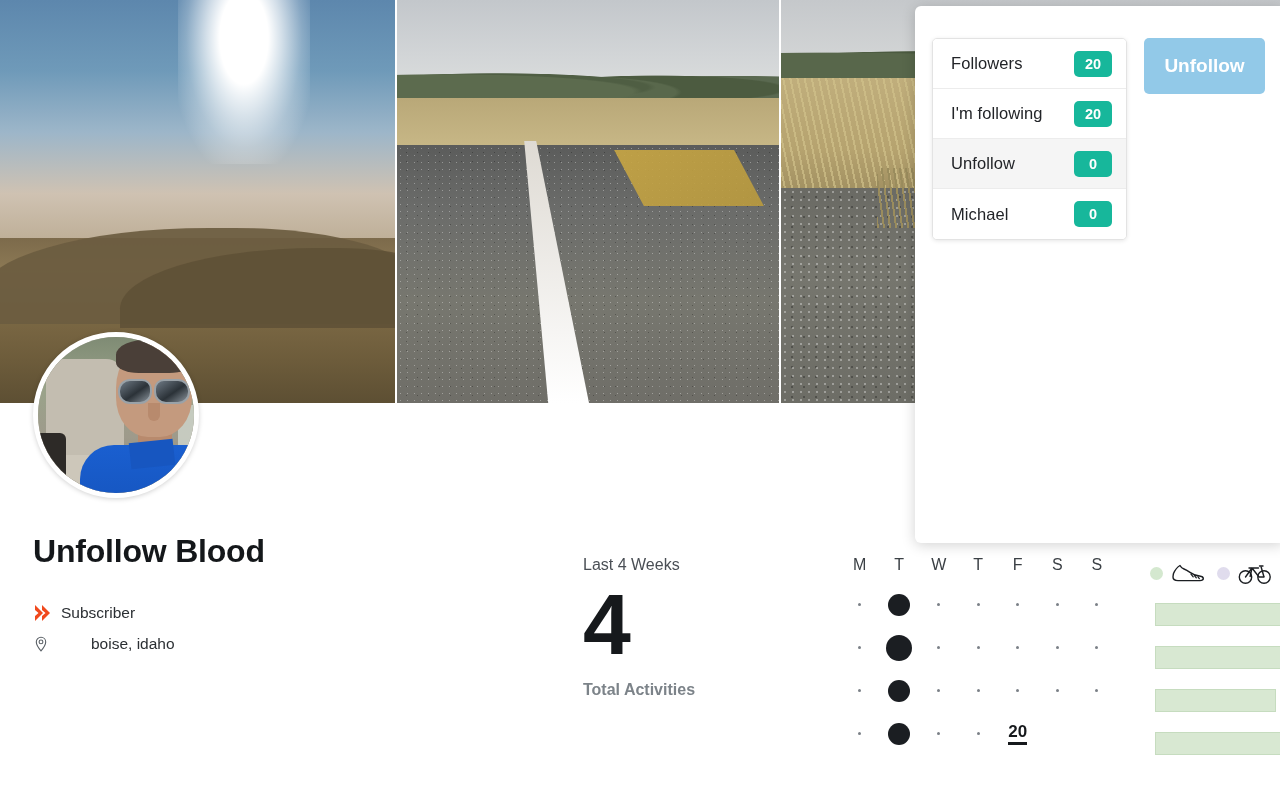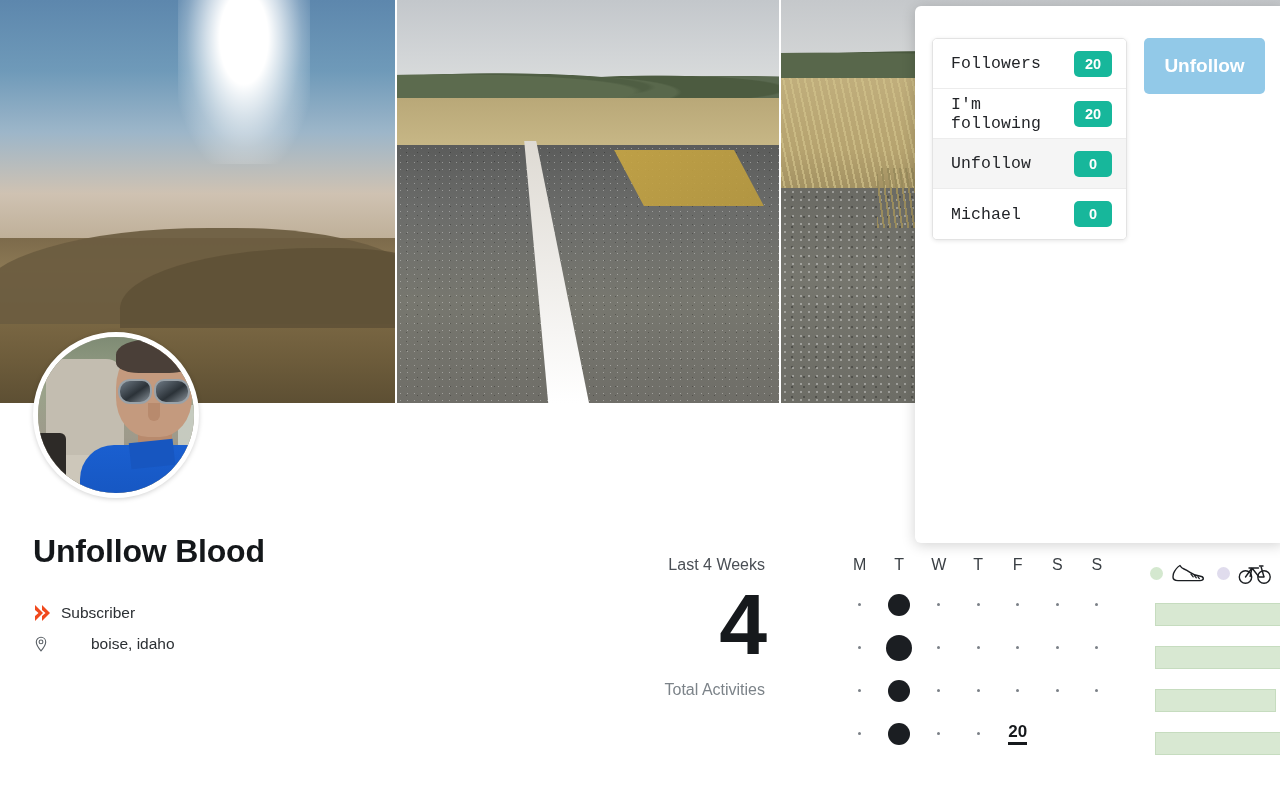--- a/index.html
+++ b/index.html
@@ -131,21 +131,21 @@
   }
   .menu-row {
     display: flex; align-items: center; justify-content: space-between;
     height: 50px; padding: 0 14px 0 18px;
     border-bottom: 1px solid #ececec;
     cursor: pointer;
     background: #fff;
   }
   .menu-row:last-child { border-bottom: none; }
   .menu-row.active { background: #f5f5f5; }
-  .menu-label { font-size: 16.5px; color: #222428; letter-spacing: .1px; font-family: Liberation Mono, monospace; }
+  .menu-label { font-size: 16.5px; color: #222428; letter-spacing: .1px; }
   .menu-badge {
     min-width: 38px; height: 26px; padding: 0 9px;
     border-radius: 5px; background: #17b79b;
     color:#fff; font-size: 14.5px; font-weight: bold;
     display:flex; align-items:center; justify-content:center;
   }
   .unfollow-button {
     position:absolute; left: 229px; top: 32px;
     width: 121px; height: 56px;
     background: #92c9e8;
@@ -188,24 +188,24 @@
     position: absolute; left: 33px;
     display: flex; align-items: center; gap: 10px;
     font-size: 15.5px; color: #2b2f33;
   }
   .meta-sub { top: 604px; }
   .meta-loc { top: 635px; gap: 42px; }
   .chev-icon { width: 18px; height: 18px; display:block; }
   .pin-icon  { width: 16px; height: 16px; display:block; }
 
   
-  .stat-block { position: absolute; left: 565px; top: 556px; width: 200px; text-align: right; }
+  .stat-block { position: absolute; left: 583px; top: 556px; width: 200px; text-align: left; }
   .stat-title { font-size: 16px; color: #4a4f55; }
   .stat-value { font-size: 86px; font-weight: bold; color: #16191c; line-height: 1.08; margin-top: 4px; letter-spacing:-2px; }
-  .stat-caption { font-size: 16px; color: #7c8389; margin-top: 10px; }
+  .stat-caption { font-size: 16px; color: #7c8389; margin-top: 10px; font-weight: bold; }
 
   
   .grid-wrap { position: absolute; left: 840px; top: 556px; width: 300px; }
   .grid-head { display: flex; }
   .grid-head span {
     width: 39.5px; text-align: center;
     font-size: 16px; color: #3b4045;
   }
   .grid-row { display: flex; margin-top: 18px; height: 25px; align-items:center; }
   .grid-cell { width: 39.5px; display:flex; align-items:center; justify-content:center; height: 25px; }

